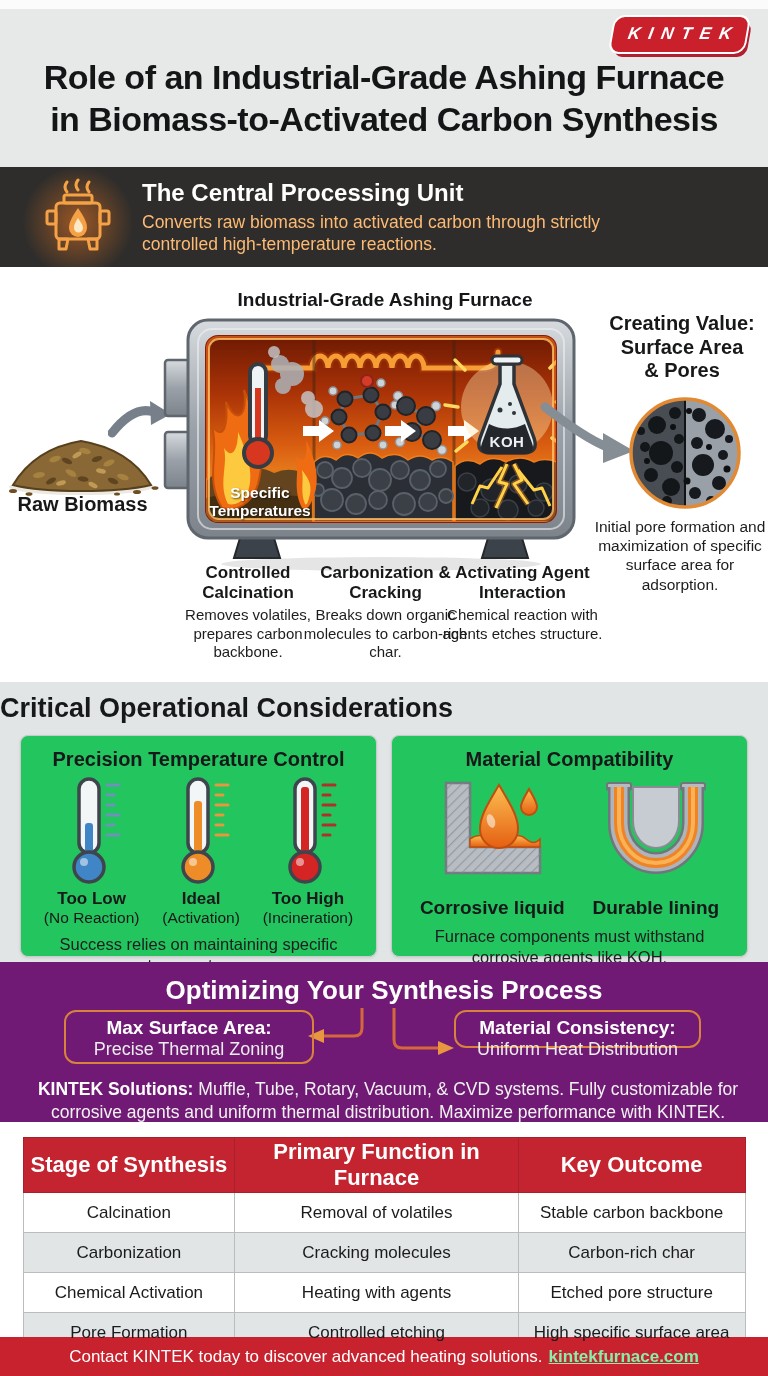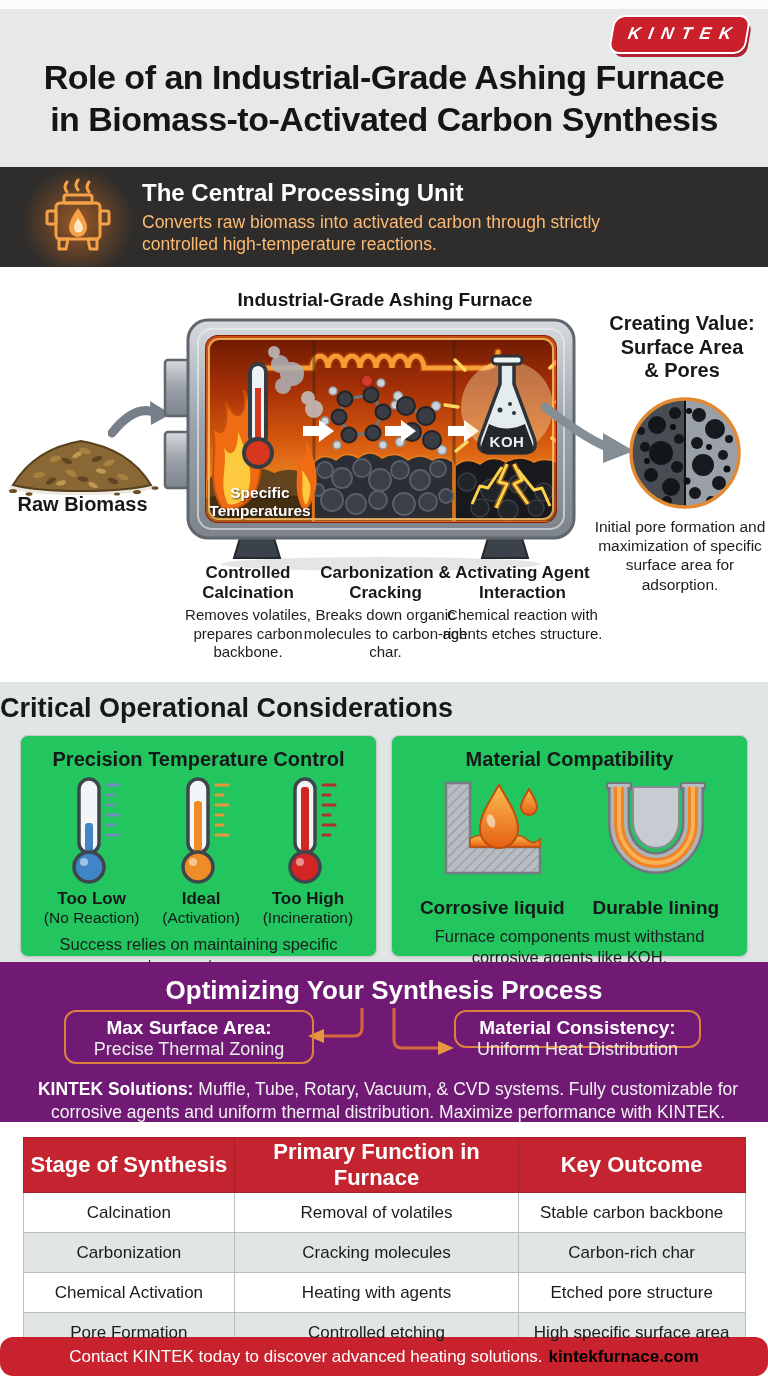--- a/index.html
+++ b/index.html
@@ -78,22 +78,22 @@
   
   .tableSection{height:215px;background:#ffffff;padding-top:15px;box-sizing:border-box;}
   table{margin:0 auto;width:723px;border-collapse:collapse;font-size:17px;color:#1a1b1d;
         border:1.5px solid #9aa0a2;}
   th{background:#c4242f;color:#fff;font-size:22px;font-weight:bold;height:38px;border:1px solid #a8202a;}
   td{height:37px;text-align:center;border:1px solid #b9bdbe;}
   tbody tr:nth-child(even){background:#e2e5e6;}
 
   
   .footer{height:39px;background:#c8222e;color:#fff;display:flex;align-items:center;
-        justify-content:center;font-size:17px;border-radius:13px;}
-  .footer-link{font-weight:bold;margin-left:6px;color:#000000;cursor:pointer;}
+        justify-content:center;font-size:17px;}
+  .footer-link{font-weight:bold;text-decoration:underline;margin-left:6px;color:#86efac;cursor:pointer;}
 </style>
 </head>
 <body>
 
 <div class="page">
 
   <div class="header">
     <div class="logo">
       <span>KINTEK</span>
     </div>

